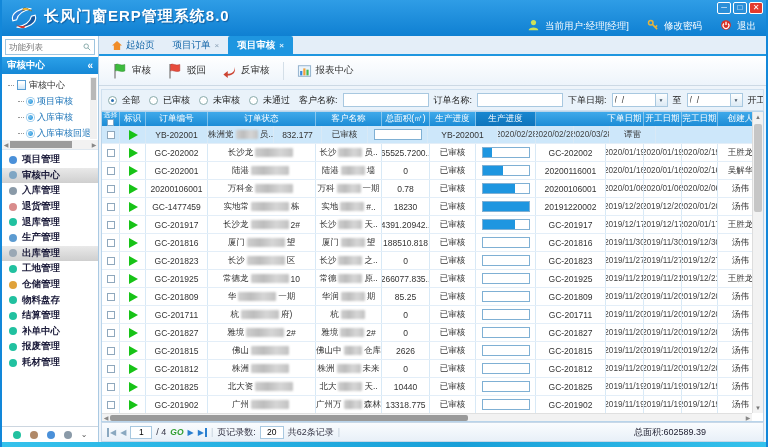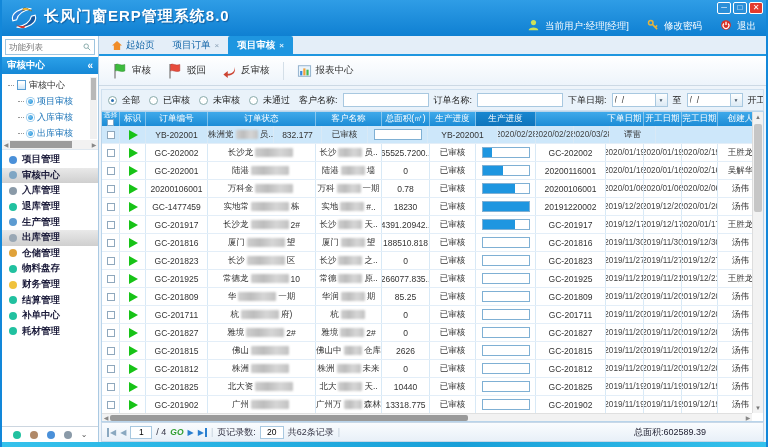--- a/index.html
+++ b/index.html
@@ -194,25 +194,20 @@
               <span>项目审核</span>
             </div>
             <div class="tree-item">
               <span class="tdash"></span>
               <span class="tdot"></span>
               <span>入库审核</span>
             </div>
             <div class="tree-item">
               <span class="tdash"></span>
               <span class="tdot"></span>
-              <span>出库审核</span>
-            </div>
-            <div class="tree-item">
-              <span class="tdash"></span>
-              <span class="tdot"></span>
               <span>入库审核回退</span>
             </div>
           </div>
         <div class="tree-vscroll">
             <div class="thumb"></div>
           </div>
         <div class="tree-hscroll">
           <span class="arr">◀</span>
           <span class="thumb"></span>
           <span class="arr" style="margin-left:auto">▶</span>
@@ -225,50 +220,58 @@
           </div>
           <div class="gitem gactive">
             <span class="gicon" style="background:#7fa6c4"></span>
             <span class="glabel">审核中心</span>
           </div>
           <div class="gitem">
             <span class="gicon" style="background:#8a9aa8"></span>
             <span class="glabel">入库管理</span>
           </div>
           <div class="gitem">
+            <span class="gicon" style="background:#d98c8c"></span>
+            <span class="glabel">退货管理</span>
+          </div>
+          <div class="gitem">
             <span class="gicon" style="background:#21c1a0"></span>
             <span class="glabel">退库管理</span>
           </div>
           <div class="gitem">
             <span class="gicon" style="background:#5c9bd1"></span>
             <span class="glabel">生产管理</span>
           </div>
           <div class="gitem gpressed">
             <span class="gicon" style="background:#9aa8b5"></span>
             <span class="glabel">出库管理</span>
           </div>
           <div class="gitem">
+            <span class="gicon" style="background:#21c1a0"></span>
+            <span class="glabel">工地管理</span>
+          </div>
+          <div class="gitem">
             <span class="gicon" style="background:#e0a23a"></span>
             <span class="glabel">仓储管理</span>
           </div>
           <div class="gitem">
             <span class="gicon" style="background:#21c1a0"></span>
             <span class="glabel">物料盘存</span>
           </div>
           <div class="gitem">
-            <span class="gicon" style="background:#f0c23c"></span>
-            <span class="glabel">财务管理</span>
-          </div>
-          <div class="gitem">
             <span class="gicon" style="background:#21c1a0"></span>
             <span class="glabel">结算管理</span>
           </div>
           <div class="gitem">
             <span class="gicon" style="background:#21c1a0"></span>
             <span class="glabel">补单中心</span>
+          </div>
+          <div class="gitem">
+            <span class="gicon" style="background:#21c1a0"></span>
+            <span class="glabel">报废管理</span>
           </div>
           <div class="gitem">
             <span class="gicon" style="background:#21c1a0"></span>
             <span class="glabel">耗材管理</span>
           </div>
         </div>
       <div class="group-icons">
         <span class="mini-ic" style="background:#21c1a0"></span>
         <span class="mini-ic" style="background:#b08968"></span>
         <span class="mini-ic" style="background:#4a90d9"></span>

